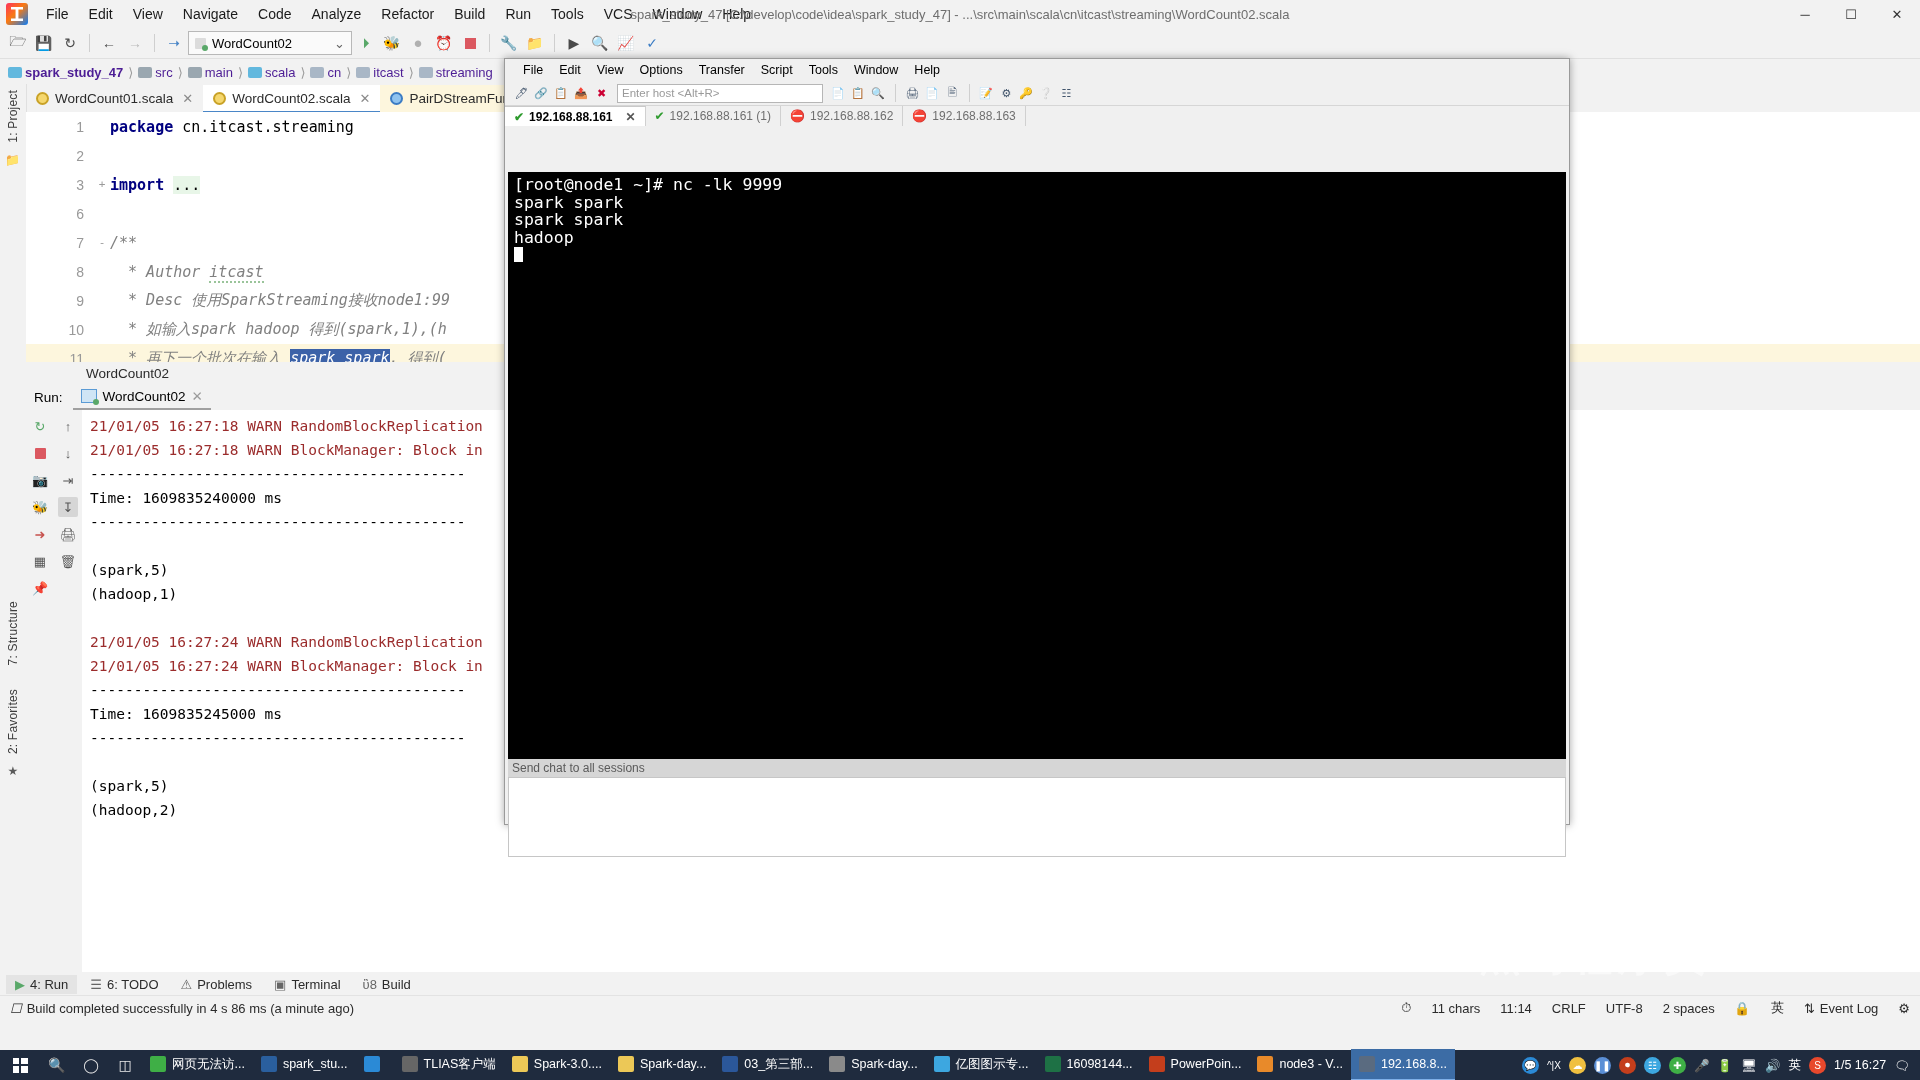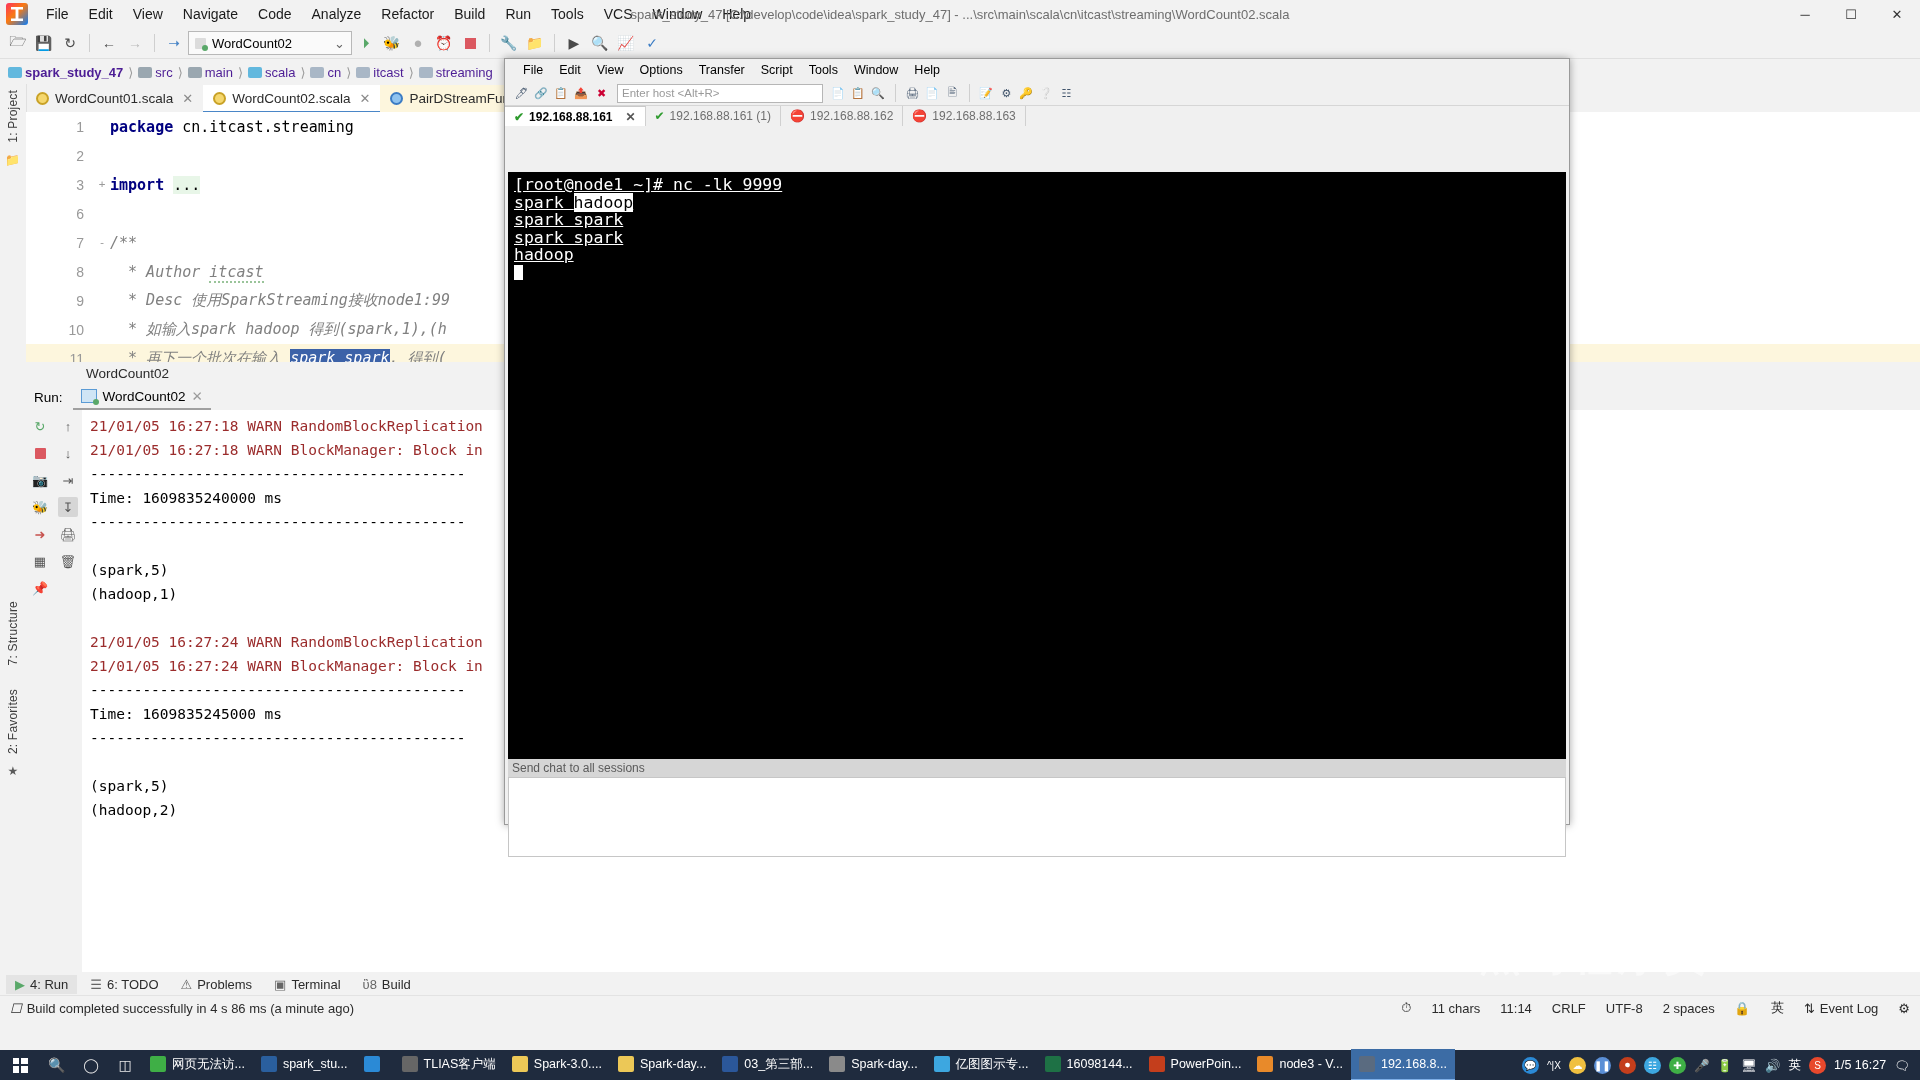--- a/index.html
+++ b/index.html
@@ -103,21 +103,21 @@
   .crt-tb{height:24px;display:flex;align-items:center;gap:3px;padding-left:8px;border-bottom:1px solid #d6d6d6;}
   .ctb{width:17px;height:17px;display:flex;align-items:center;justify-content:center;font-size:11px;color:#41546b;}
   .hostbox{width:200px;height:17px;border:1px solid #b6b6b6;background:#fff;font-size:11.5px;color:#9a9a9a;
      display:flex;align-items:center;padding-left:4px;margin:0 4px;}
   .crt-tabs{height:20px;display:flex;align-items:stretch;background:#f0f0f0;font-size:12px;}
   .ctab{display:flex;align-items:center;gap:5px;padding:0 9px;border-right:1px solid #d0d0d0;color:#6f6f6f;}
   .ctab.active{background:#fff;color:#000;font-weight:bold;border-top:1px solid #c9c9c9;}
   .chk{color:#2e9b2e;font-size:12px;}
   .xmk{color:#cc2b2b;font-size:12px;}
   .term{position:absolute;left:3px;right:3px;top:113px;height:583px;background:#000;color:#fff;
-     font-family:"DejaVu Sans Mono",monospace;font-size:16.5px;line-height:17.5px;padding:4px 0 0 6px;white-space:pre;text-decoration:underline;}
+     font-family:"DejaVu Sans Mono",monospace;font-size:16.5px;line-height:17.5px;padding:4px 0 0 6px;white-space:pre;}
   .term .inv{background:#fff;color:#000;}
   .cursorblk{display:inline-block;width:9px;height:15px;background:#fff;vertical-align:-2px;}
   .chatbar{position:absolute;left:3px;right:3px;top:700px;height:18px;background:#d6d6d6;color:#5a5a5a;
      font-size:12px;display:flex;align-items:center;padding-left:4px;}
   .chatinput{position:absolute;left:3px;right:3px;top:718px;height:78px;background:#fff;border:1px solid #c6c6c6;}
   .crt-status{position:absolute;left:0;right:0;bottom:0;height:20px;background:#f0f0f0;border-top:1px solid #d0d0d0;
      display:flex;align-items:center;font-size:12px;color:#333;padding:0 6px;}
 
   
   #taskbar{position:absolute;left:0;bottom:0;width:1920px;height:30px;background:#1f2b3e;display:flex;align-items:center;color:#fff;font-size:12.5px;}
@@ -426,21 +426,21 @@
       <span class="ctab">
         <i class="xmk" style="font-style: normal;">⛔</i>
         <span>192.168.88.162</span>
       </span>
       <span class="ctab">
         <i class="xmk" style="font-style: normal;">⛔</i>
         <span>192.168.88.163</span>
       </span>
     </div>
 
-  <div class="term" id="term"><div>[root@node1 ~]# nc -lk 9999</div><div>spark <span class="inv">hadoop</span></div><div>spark spark</div><div>spark spark</div><div>hadoop</div><div><span class="cursorblk"></span></div></div>
+  <div class="term" id="term"><div>[root@node1 ~]# nc -lk 9999</div><div>spark spark</div><div>spark spark</div><div>hadoop</div><div><span class="cursorblk"></span></div></div>
 
   <div class="chatbar">Send chat to all sessions</div>
   <div class="chatinput"></div>
 
 </div>
 
 <div class="wm">黑马程序员</div>
 
 <div id="taskbar">
   <div class="tb-start">

